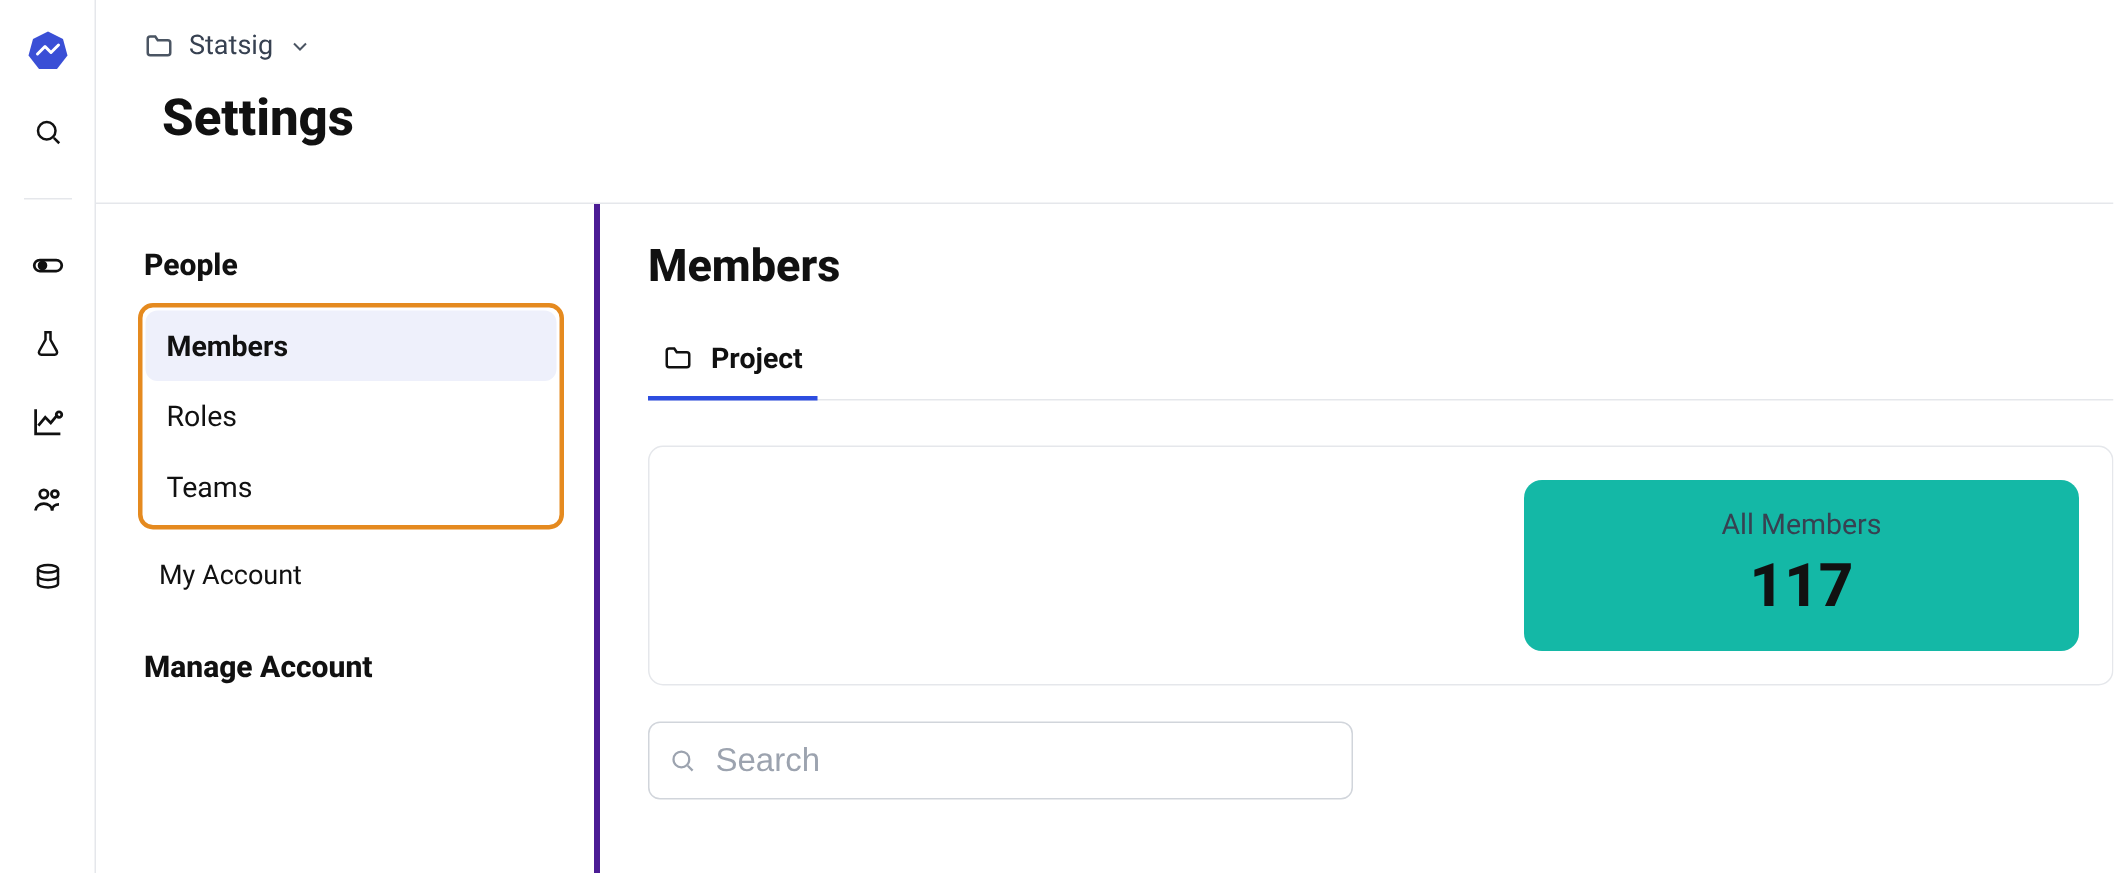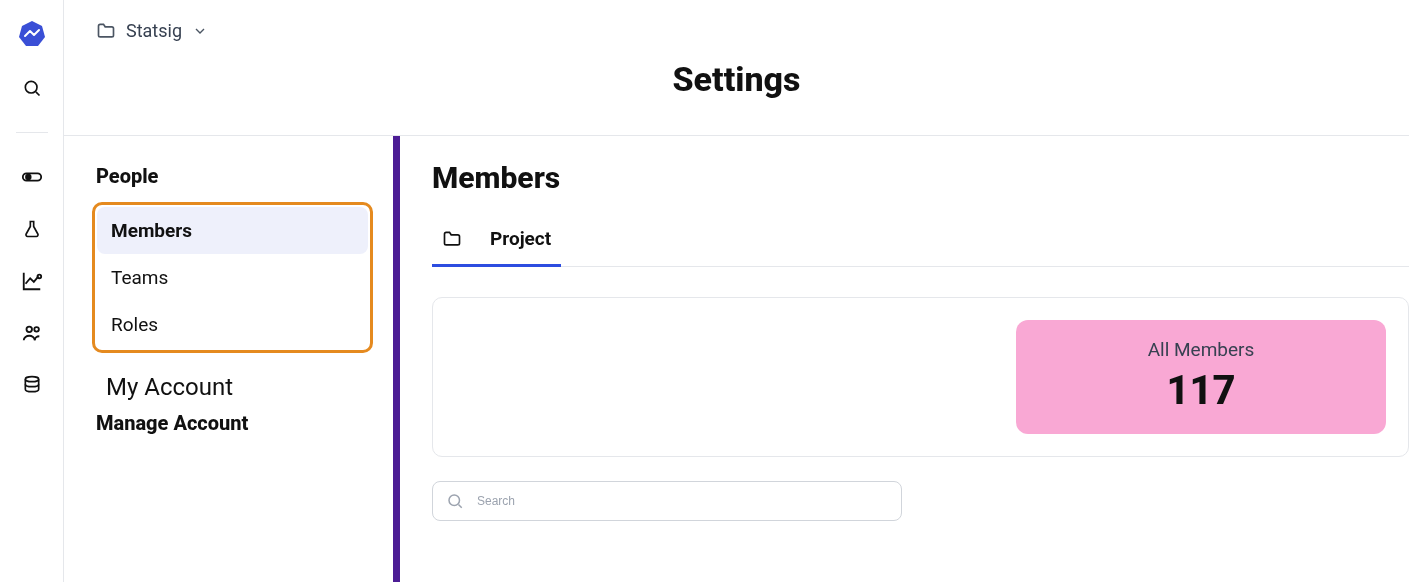--- a/index.html
+++ b/index.html
@@ -47,21 +47,20 @@
 
   
   .content {
     flex: 1;
     display: flex;
     flex-direction: column;
   }
   .header {
     padding: 20px 32px 24px 32px;
     border-bottom: 1px solid #e5e7eb;
-    text-align: center;
   }
   .breadcrumb {
     display: flex;
     align-items: center;
     gap: 10px;
     color: #374151;
     font-size: 18px;
     margin-bottom: 18px;
     cursor: pointer;
   }
@@ -73,21 +72,21 @@
 
   .body {
     flex: 1;
     display: flex;
     min-height: 0;
   }
 
   
   .sidebar {
     width: 336px;
-    border-right: 7px solid #4c1d95;
+    border-right: 4px solid #4c1d95;
     padding: 28px 20px 0 28px;
   }
   .sidebar-section-title {
     font-size: 20px;
     font-weight: 800;
     margin: 0 0 14px 4px;
   }
   .highlight-box {
     border: 3px solid #e58a1f;
     border-radius: 10px;
@@ -100,45 +99,45 @@
     font-size: 19px;
     cursor: pointer;
     color: #111;
   }
   .sidebar-item.active {
     background: #eef0fb;
     font-weight: 700;
   }
   .sidebar-plain {
     padding: 10px 14px;
-    font-size: 24px;
+    font-size: 18px;
     cursor: pointer;
   }
-  .sidebar-section-title.mt { }
+  .sidebar-section-title.mt { margin-top: 28px; }
 
   
   .main {
     flex: 1;
     padding: 24px 0 0 32px;
   }
   .main-title {
     font-size: 30px;
     font-weight: 800;
     margin: 0 0 24px 0;
   }
   .tabs {
     display: flex;
     gap: 40px;
     border-bottom: 1px solid #e5e7eb;
     font-size: 19px;
   }
   .tab {
     display: flex;
     align-items: center;
-    gap: 28px;
+    gap: 12px;
     padding: 8px 0 14px 0;
     cursor: pointer;
     color: #4b5563;
     border-bottom: 3px solid transparent;
     margin-bottom: -1px;
   }
   .tab.active {
     color: #111;
     font-weight: 700;
     border-bottom: 3px solid #2d4de0;
@@ -148,21 +147,21 @@
   .card {
     margin-top: 30px;
     border: 1px solid #e5e7eb;
     border-radius: 10px;
     padding: 22px;
     display: flex;
     justify-content: flex-end;
   }
   .summary-box {
     width: 370px;
-    background: #f9a8d4;
+    background: #14b8a6;
     border-radius: 12px;
     padding: 18px 0 20px 0;
     text-align: center;
   }
   .summary-label {
     font-size: 19px;
     color: #374151;
     margin-bottom: 6px;
   }
   .summary-count {
@@ -180,21 +179,21 @@
     top: 50%;
     transform: translateY(-50%);
     color: #9ca3af;
     display:flex;
   }
   .search-input {
     width: 100%;
     padding: 12px 14px 12px 44px;
     border: 1px solid #d1d5db;
     border-radius: 8px;
-    font-size: 12px;
+    font-size: 22px;
   }
   .search-input::placeholder { color: #9ca3af; }
   svg { display:block; }
 </style>
 </head>
 <body>
 
 <div class="app">
 
   <div class="rail">
@@ -266,24 +265,24 @@
 
     <div class="body">
 
       <div class="sidebar">
         <div class="sidebar-section-title">People</div>
         <div class="highlight-box">
           <div class="sidebar-item active">
             <span>Members</span>
           </div>
           <div class="sidebar-item">
+            <span>Roles</span>
+          </div>
+          <div class="sidebar-item">
             <span>Teams</span>
-          </div>
-          <div class="sidebar-item">
-            <span>Roles</span>
           </div>
         </div>
         <div class="sidebar-plain">
           <span>My Account</span>
         </div>
 
         <div class="sidebar-section-title mt">Manage Account</div>
       </div>
 
       <div class="main">

